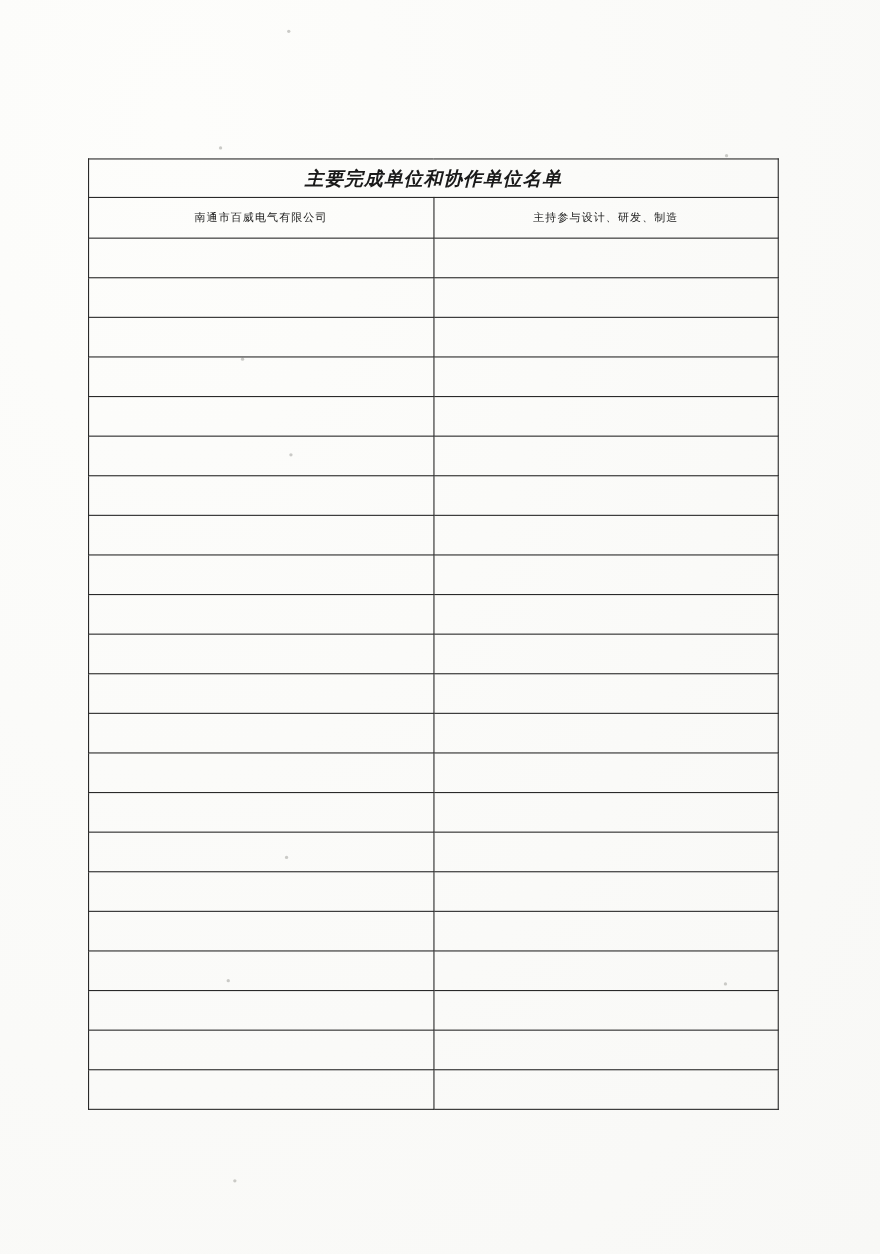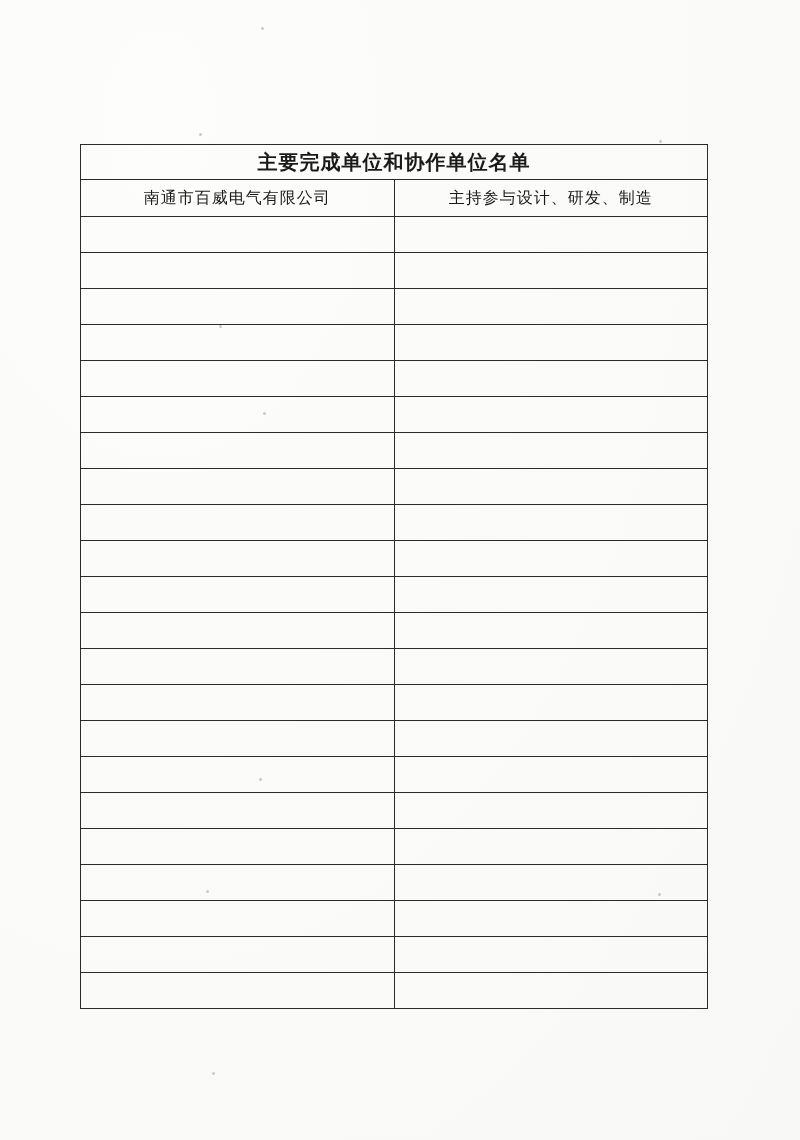--- a/index.html
+++ b/index.html
@@ -38,32 +38,33 @@
   .doc-table td {
     border: 1px solid #2a2a2a;
     padding: 0;
     height: 35px;
     vertical-align: middle;
     text-align: center;
     color: #1a1a1a;
   }
   .title-cell {
     height: 34px !important;
-    font-size: 20px;
+    font-size: 17px;
     font-weight: bold;
     letter-spacing: 1px;
+    font-style: italic;
   }
   .header-cell {
     height: 34px !important;
     font-size: 17px;
     font-weight: bold;
     letter-spacing: 1px;
   }
   .data-cell {
-    font-size: 16px;
+    font-size: 10px;
     letter-spacing: 1px;
     height: 36px !important;
   }
   .col-a { width: 50%; }
   .col-b { width: 50%; }
   .empty-cell { height: 35px !important; }
 </style>
 </head>
 <body>
 

